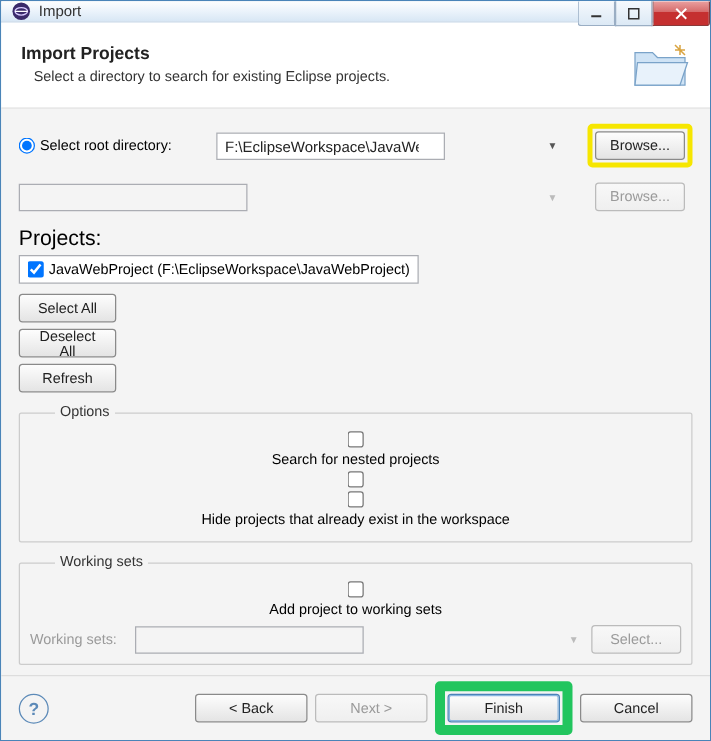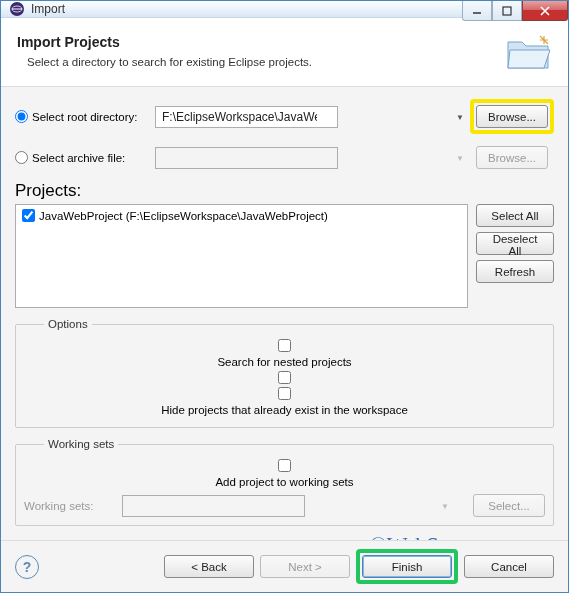--- a/index.html
+++ b/index.html
@@ -66,21 +66,21 @@
     }
     .header h2 { font-size: 14px; font-weight: bold; color: #222; margin-bottom: 6px; }
     .header p { font-size: 11.5px; color: #333; margin-left: 10px; }
     .folder-icon { width: 48px; height: 40px; margin-top: 2px; }
     .content {
       flex: 1;
       padding: 12px 14px 0 14px;
       background: #f4f4f4;
       overflow: hidden;
     }
-    .row { display: flex; align-items: center; margin-bottom: 6px; gap: 2px; }
+    .row { display: flex; align-items: center; margin-bottom: 6px; gap: 20px; }
     .radio-label { width: 138px; display: flex; align-items: center; gap: 4px; font-size: 11.5px; }
     .dir-input {
       flex: 1;
       height: 22px;
       border: 1px solid #abadb3;
       background: #fff;
       padding: 0 20px 0 6px;
       font-size: 12px;
       font-family: inherit;
       color: #222;
@@ -105,46 +105,46 @@
     }
     .btn.disabled { color: #9a9a9a; border-color: #bbb; background: linear-gradient(to bottom, #f8f8f8, #efefef); }
     .btn.default { border-color: #4a84b8; box-shadow: 0 0 0 1px #88b5e0 inset; }
     .yellow-highlight-browse {
       border: 4px solid #f6e600;
       border-radius: 4px;
       padding: 2px;
       display: inline-flex;
     }
     .yellow-highlight-finish {
-      border: 4px solid #22c55e;
+      border: 8px solid #22c55e;
       border-radius: 4px;
       padding: 2px;
       display: inline-flex;
     }
     .label-small { font-size: 17px; margin-bottom: 3px; margin-top: 6px; display: block; }
-    .projects-row { display: flex; gap: 8px; align-items: flex-start; }
+    .projects-row { display: flex; gap: 8px; align-items: flex-start; flex-direction: column; }
     .projects-list {
       flex: 1;
       height: 104px;
       border: 1px solid #abadb3;
       background: #fff;
       padding: 4px 6px;
     }
     .project-item { display: flex; align-items: center; gap: 4px; font-size: 11.5px; }
     .side-buttons { display: flex; flex-direction: column; gap: 5px; width: 78px; }
     .side-buttons .btn { width: 78px; min-width: 78px; }
     fieldset {
       border: 1px solid #ccc;
       border-radius: 2px;
       margin-top: 10px;
       padding: 6px 8px 8px 8px;
     }
     legend { font-size: 11.5px; padding: 0 4px; color: #333; margin-left: 20px; }
     .chk-row { display: flex; align-items: center; gap: 4px; font-size: 11.5px; margin: 3px 0; flex-direction: column; }
-    .ws-row { display: flex; align-items: center; gap: 20px; margin-top: 6px; }
+    .ws-row { display: flex; align-items: center; gap: 6px; margin-top: 6px; }
     .ws-row .lbl { color: #9a9a9a; font-size: 11.5px; width: 78px; }
     .watermark {
       color: #2a6db5;
       font-size: 22px;
       font-family: Georgia, serif;
       text-align: right;
       padding: 6px 20px 0 0;
     }
     .footer {
       height: 52px;
@@ -223,24 +223,20 @@
       <div class="combo-wrap">
         <input class="dir-input" value="F:\EclipseWorkspace\JavaWebProject" style="">
         <span class="combo-arrow">▼</span>
       </div>
       <span class="yellow-highlight-browse">
         <button class="btn">Browse...</button>
       </span>
     </div>
 
     <div class="row">
-      <label class="radio-label">
-        <input type="radio" name="src" style="">
-        <span>Select archive file:</span>
-      </label>
       <div class="combo-wrap">
         <input class="dir-input disabled" disabled="" value="" style="">
         <span class="combo-arrow" style="color:#bbb">▼</span>
       </div>
       <span style="padding:6px;display:inline-flex">
         <button class="btn disabled" disabled="">Browse...</button>
       </span>
     </div>
 
     <span class="label-small">Projects:</span>

